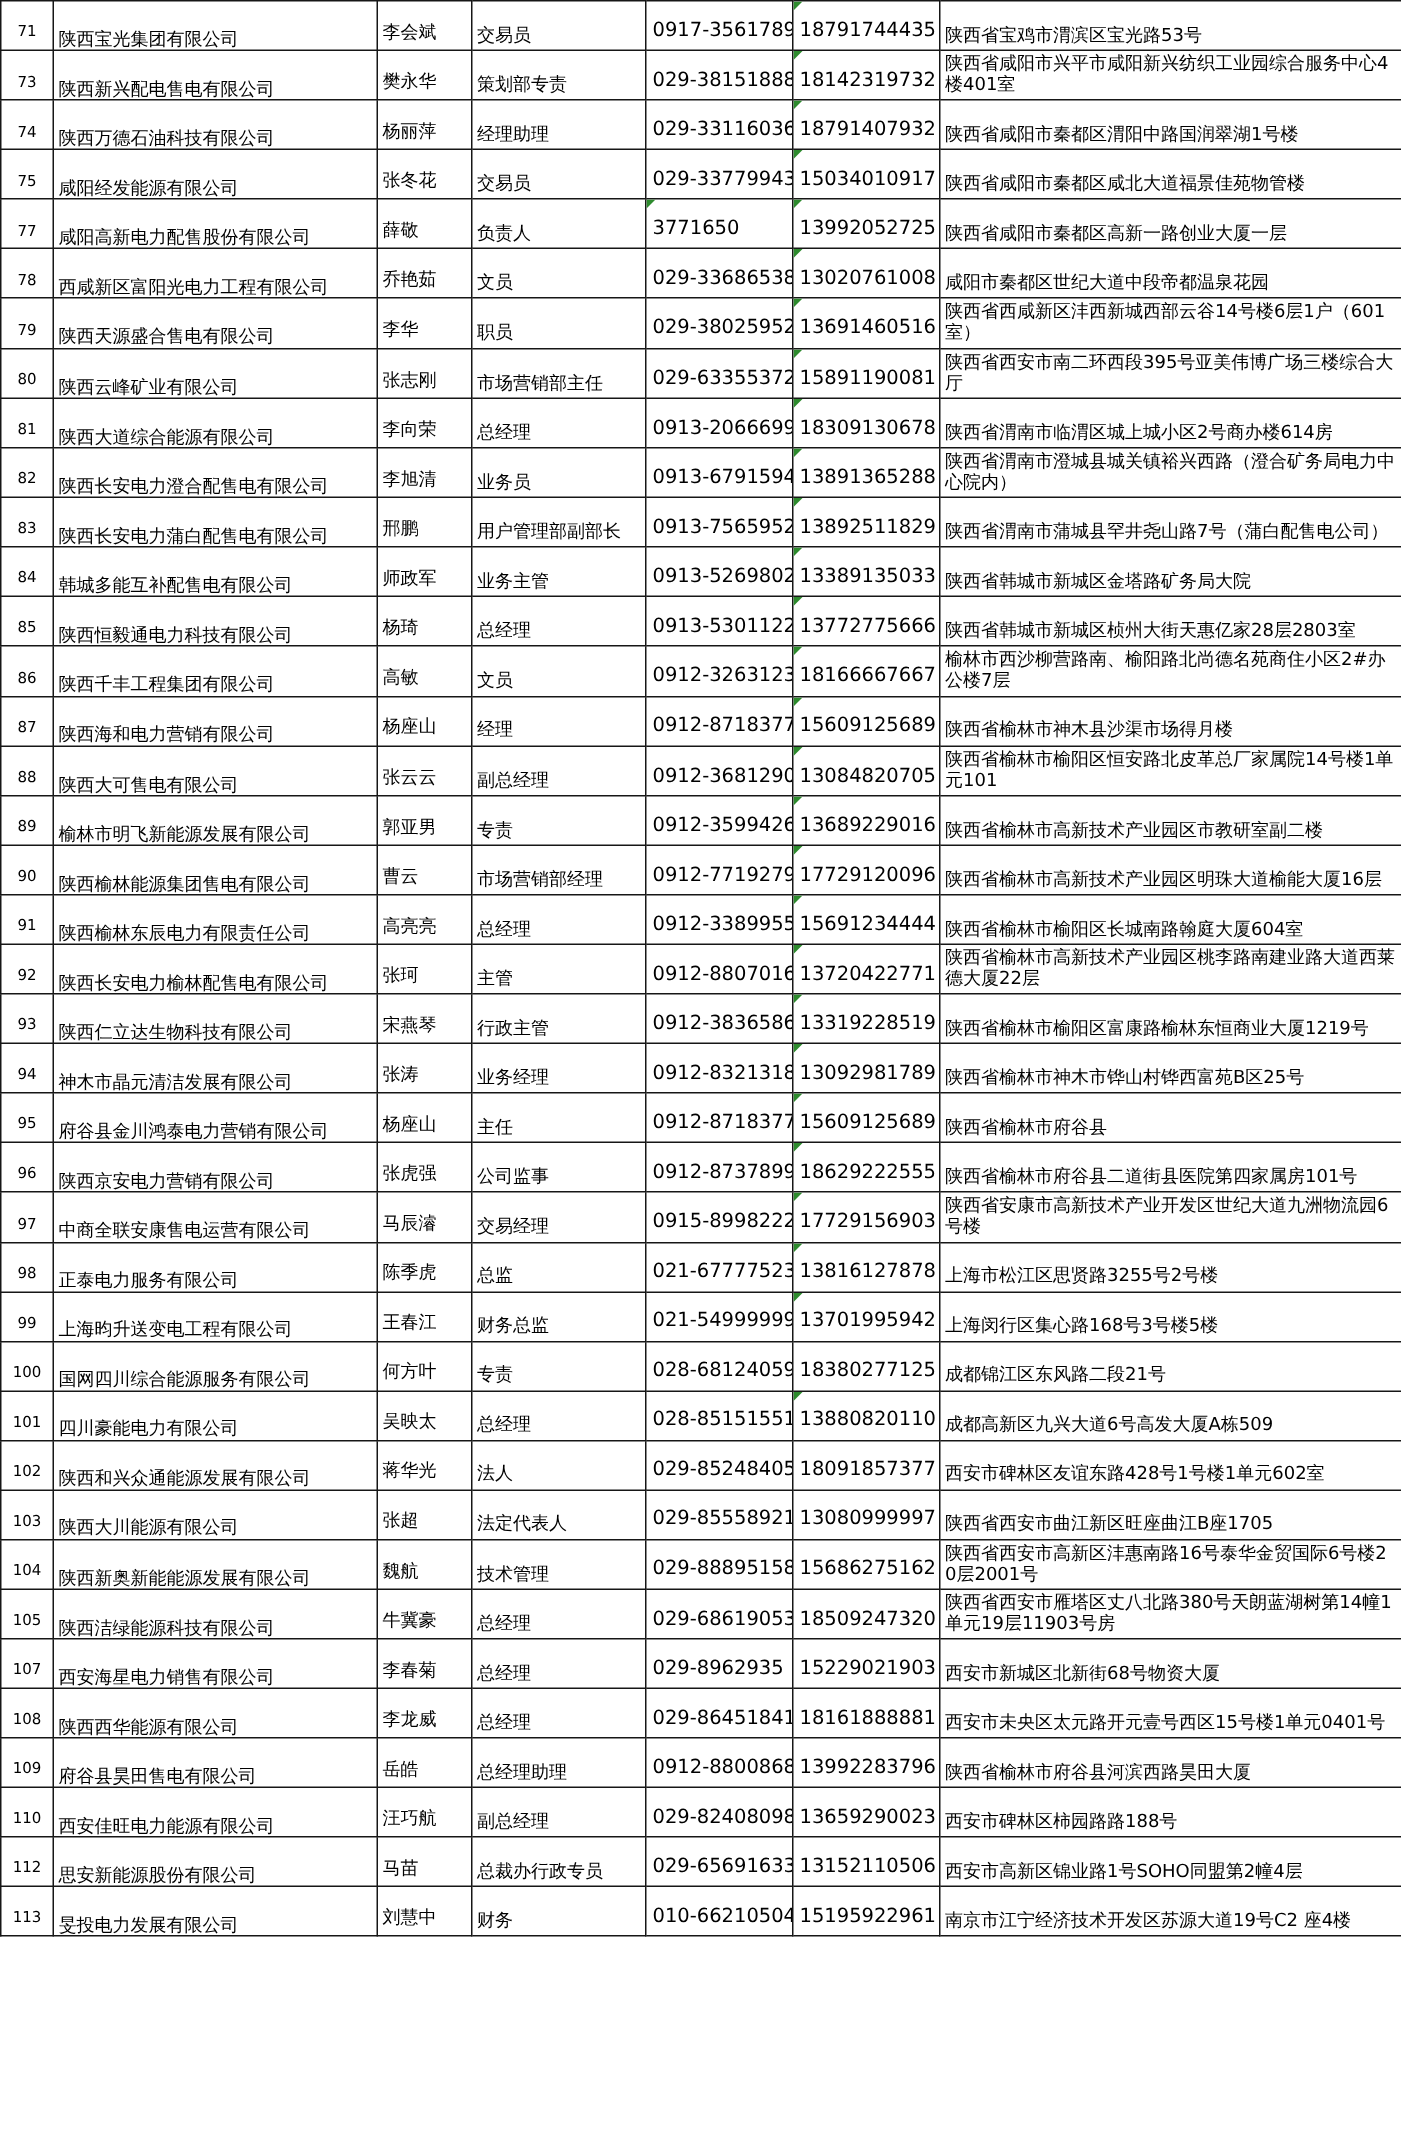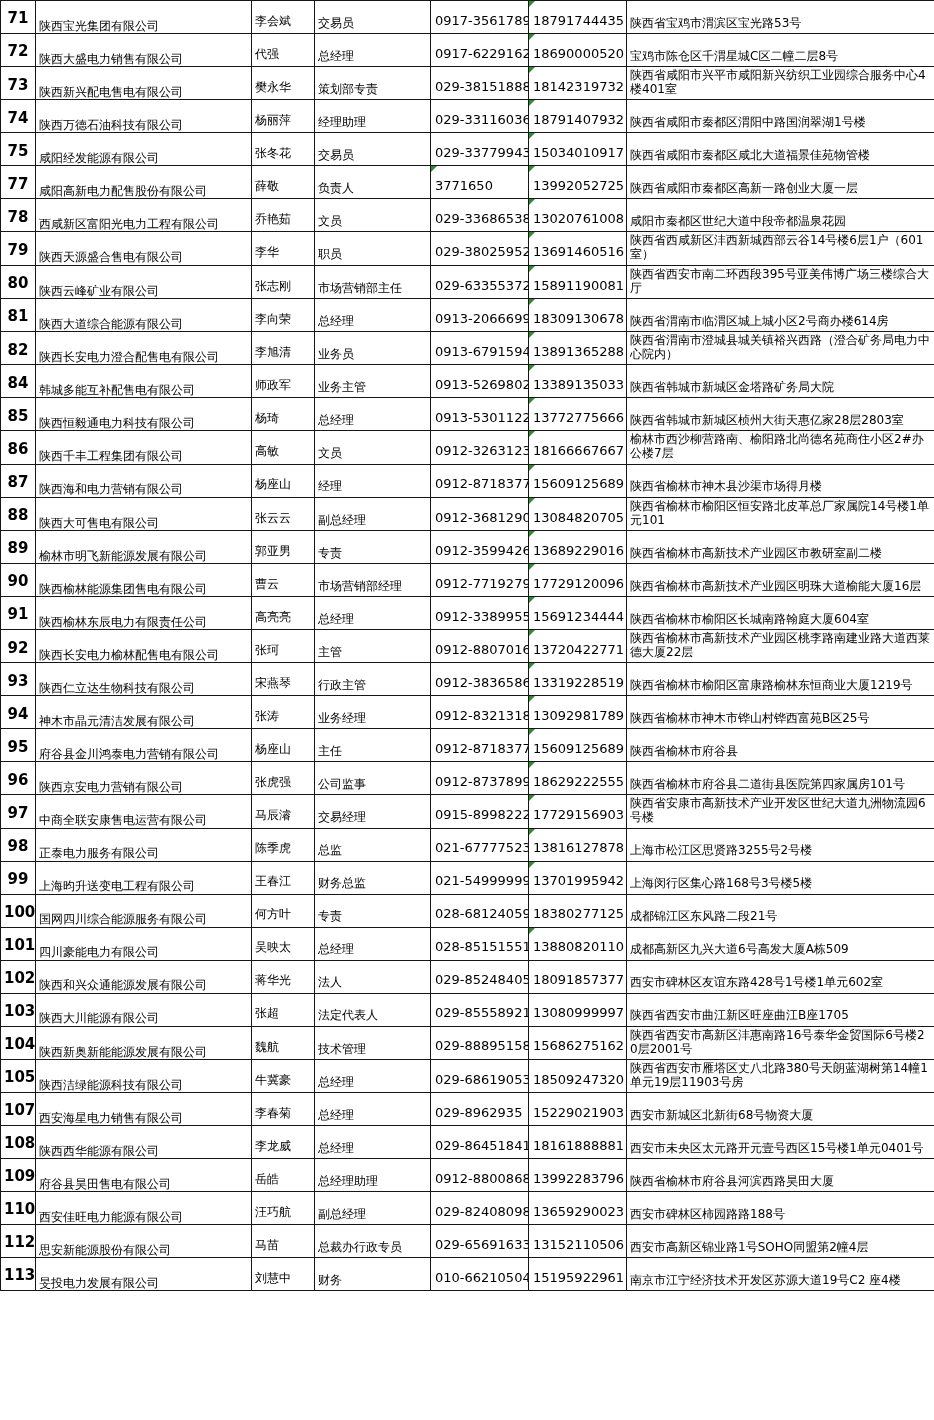--- a/index.html
+++ b/index.html
@@ -3,21 +3,21 @@
 <meta charset="utf-8">
 <style>
   html,body{margin:0;padding:0;background:#ffffff;}
   .sheet{width:934px;min-height:1420px;background:#ffffff;}
   table{border-collapse:collapse;table-layout:fixed;width:934px;
         font-family:"DejaVu Sans","Liberation Sans",sans-serif;color:#000000;}
   td{border:1px solid #161616;vertical-align:bottom;
      padding:1px 3px 3px 3px;font-size:12px;line-height:1.18;
      overflow:hidden;position:relative;word-break:break-all;}
   tr{height:33px;}
-  td.c-idx{text-align:center;font-size:15px;padding-bottom:5px;word-break:normal;font-weight:bold;}
+  td.c-idx{text-align:center;font-size:10px;padding-bottom:5px;word-break:normal;}
   td.c-pho,td.c-mob{font-size:13px;white-space:nowrap;word-break:normal;padding-left:4px;padding-bottom:5px;}
   td.c-mob.right{text-align:center;padding-right:2px;}
   td.c-nam{padding-bottom:5px;}
   td.c-com{padding-bottom:0;}
   .tri{position:absolute;top:0;left:0;width:0;height:0;
        border-top:6px solid #2e8b2e;border-right:6px solid transparent;}
   .val{display:inline;}
 </style>
 </head>
 <body>
@@ -37,29 +37,20 @@
         <tr>
     <td class="c-idx"><span class="val">71</span></td>
     <td class="c-com"><span class="val">陕西宝光集团有限公司</span></td>
     <td class="c-nam"><span class="val">李会斌</span></td>
     <td class="c-pos"><span class="val">交易员</span></td>
     <td class="c-pho"><span class="val">0917-3561789</span></td>
     <td class="c-mob"><span class="val">18791744435</span><span class="tri"></span></td>
     <td class="c-adr"><span class="val">陕西省宝鸡市渭滨区宝光路53号</span></td>
   </tr>
         <tr>
-    <td class="c-idx"><span class="val">72</span></td>
-    <td class="c-com"><span class="val">陕西大盛电力销售有限公司</span></td>
-    <td class="c-nam"><span class="val">代强</span></td>
-    <td class="c-pos"><span class="val">总经理</span></td>
-    <td class="c-pho"><span class="val">0917-6229162</span></td>
-    <td class="c-mob"><span class="val">18690000520</span><span class="tri"></span></td>
-    <td class="c-adr"><span class="val">宝鸡市陈仓区千渭星城C区二幢二层8号</span></td>
-  </tr>
-        <tr>
     <td class="c-idx"><span class="val">73</span></td>
     <td class="c-com"><span class="val">陕西新兴配电售电有限公司</span></td>
     <td class="c-nam"><span class="val">樊永华</span></td>
     <td class="c-pos"><span class="val">策划部专责</span></td>
     <td class="c-pho"><span class="val">029-38151888</span></td>
     <td class="c-mob"><span class="val">18142319732</span><span class="tri"></span></td>
     <td class="c-adr"><span class="val">陕西省咸阳市兴平市咸阳新兴纺织工业园综合服务中心4楼401室</span></td>
   </tr>
         <tr>
     <td class="c-idx"><span class="val">74</span></td>
@@ -127,20 +118,29 @@
         <tr>
     <td class="c-idx"><span class="val">82</span></td>
     <td class="c-com"><span class="val">陕西长安电力澄合配售电有限公司</span></td>
     <td class="c-nam"><span class="val">李旭清</span></td>
     <td class="c-pos"><span class="val">业务员</span></td>
     <td class="c-pho"><span class="val">0913-6791594</span></td>
     <td class="c-mob"><span class="val">13891365288</span><span class="tri"></span></td>
     <td class="c-adr"><span class="val">陕西省渭南市澄城县城关镇裕兴西路（澄合矿务局电力中心院内）</span></td>
   </tr>
         <tr>
+    <td class="c-idx"><span class="val">83</span></td>
+    <td class="c-com"><span class="val">陕西长安电力蒲白配售电有限公司</span></td>
+    <td class="c-nam"><span class="val">邢鹏</span></td>
+    <td class="c-pos"><span class="val">用户管理部副部长</span></td>
+    <td class="c-pho"><span class="val">0913-7565952</span></td>
+    <td class="c-mob"><span class="val">13892511829</span><span class="tri"></span></td>
+    <td class="c-adr"><span class="val">陕西省渭南市蒲城县罕井尧山路7号（蒲白配售电公司）</span></td>
+  </tr>
+        <tr>
     <td class="c-idx"><span class="val">84</span></td>
     <td class="c-com"><span class="val">韩城多能互补配售电有限公司</span></td>
     <td class="c-nam"><span class="val">师政军</span></td>
     <td class="c-pos"><span class="val">业务主管</span></td>
     <td class="c-pho"><span class="val">0913-5269802</span></td>
     <td class="c-mob"><span class="val">13389135033</span><span class="tri"></span></td>
     <td class="c-adr"><span class="val">陕西省韩城市新城区金塔路矿务局大院</span></td>
   </tr>
         <tr>
     <td class="c-idx"><span class="val">85</span></td>

